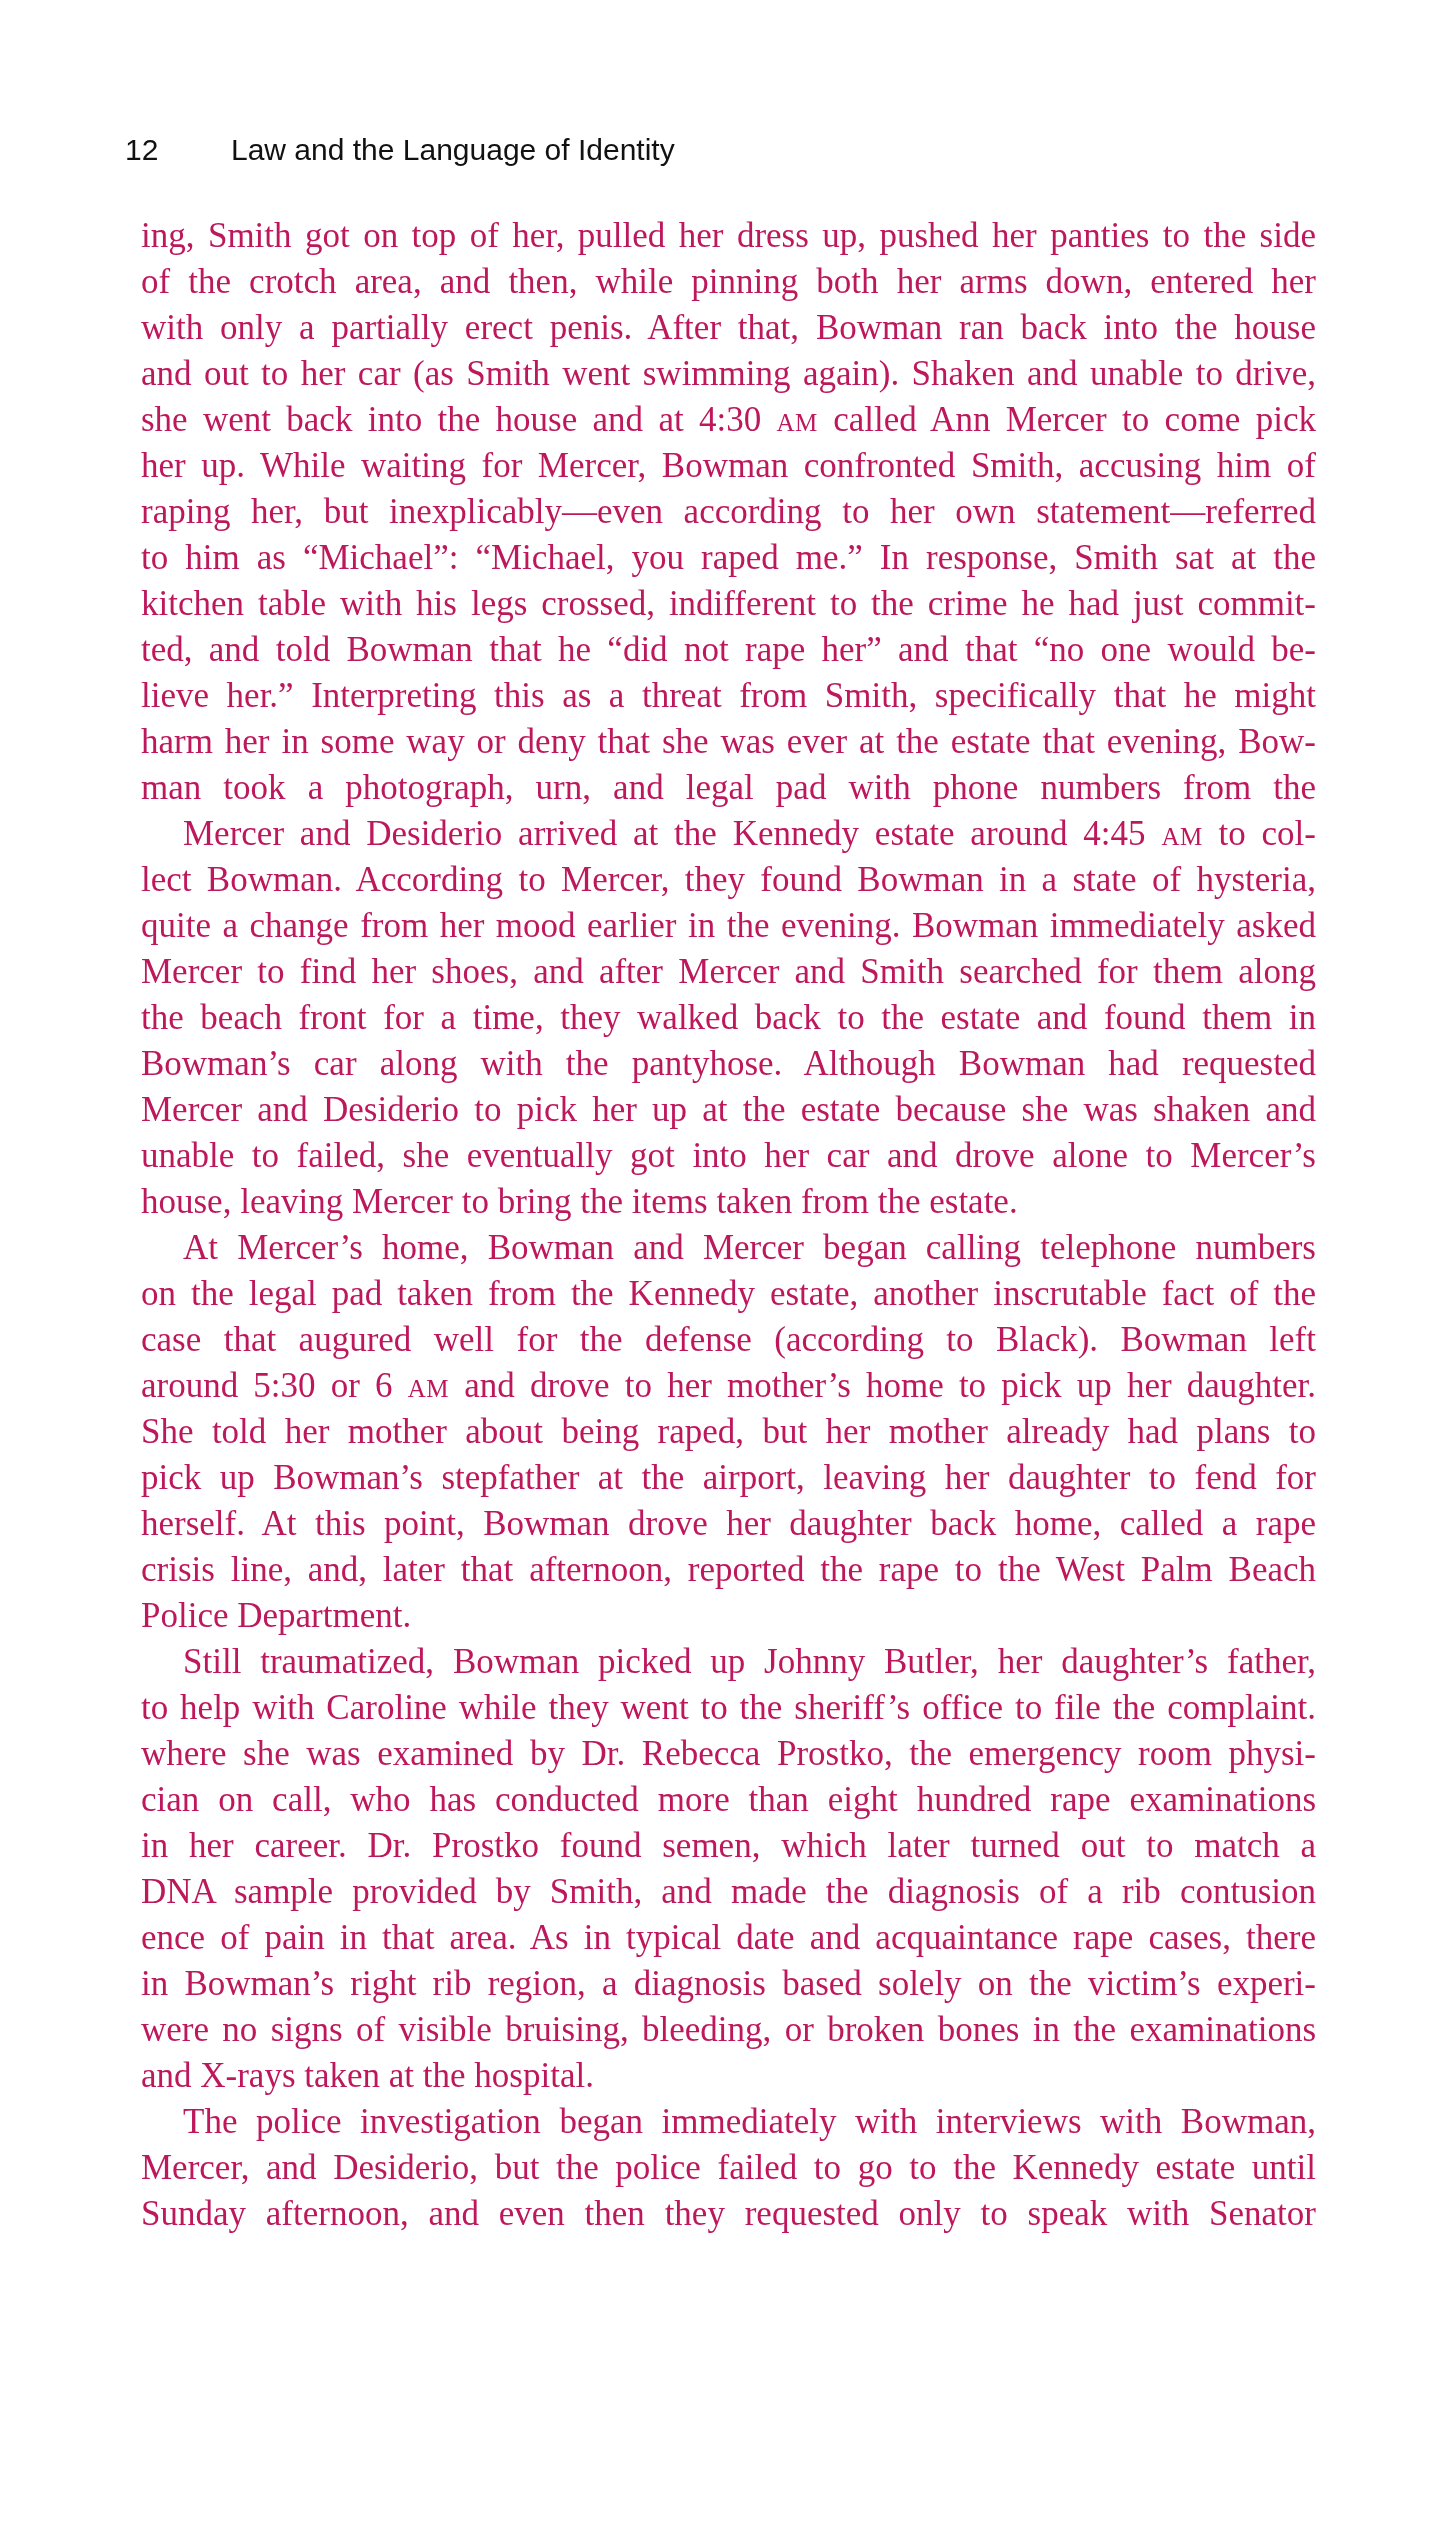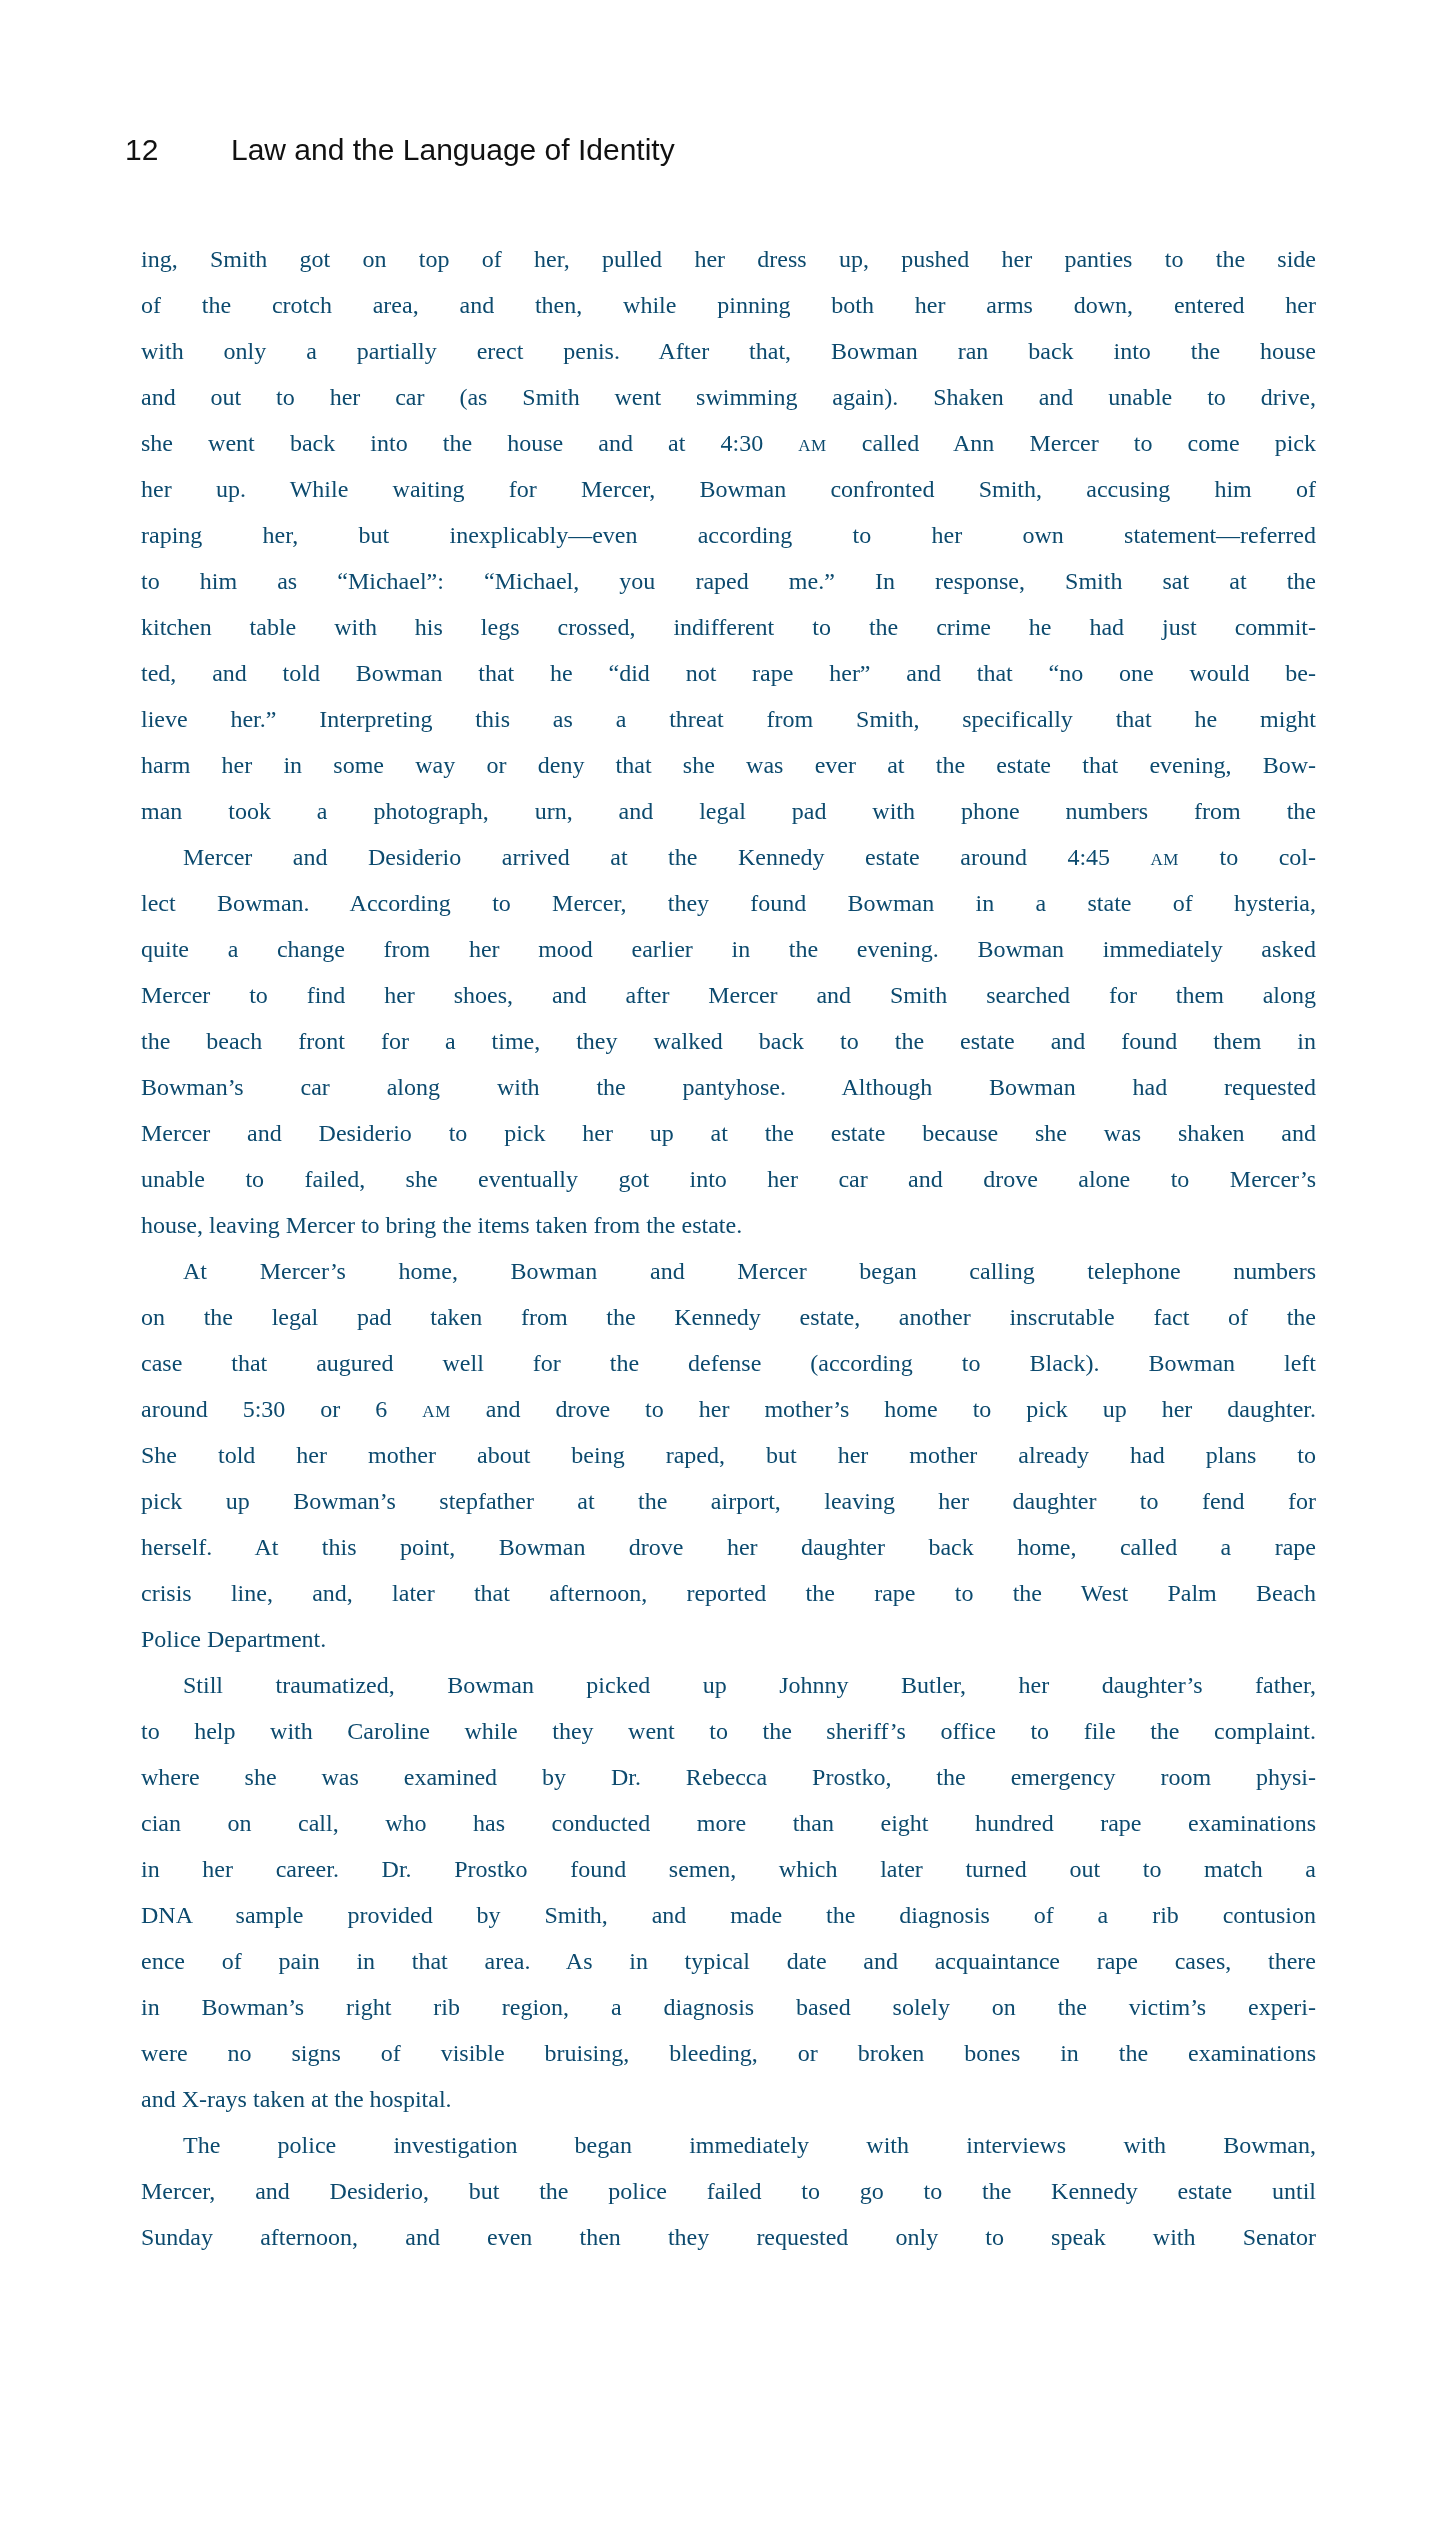--- a/index.html
+++ b/index.html
@@ -25,25 +25,25 @@
     color: #111;
     white-space: nowrap;
   }
   .running-head .folio {
     display: inline-block;
     width: 106px;
   }
   .text-block {
     position: absolute;
     left: 141px;
-    top: 236px;
+    top: 213px;
     width: 1175px;
     font-family: "Liberation Serif", "DejaVu Serif", serif;
-    font-size: 24px;
-    color: #0c4a6e;
+    font-size: 35px;
+    color: #be185d;
   }
   .line {
     display: block;
     height: 46px;
     line-height: 46px;
     white-space: nowrap;
     text-align: justify;
     text-align-last: justify;
     overflow: visible;
   }

